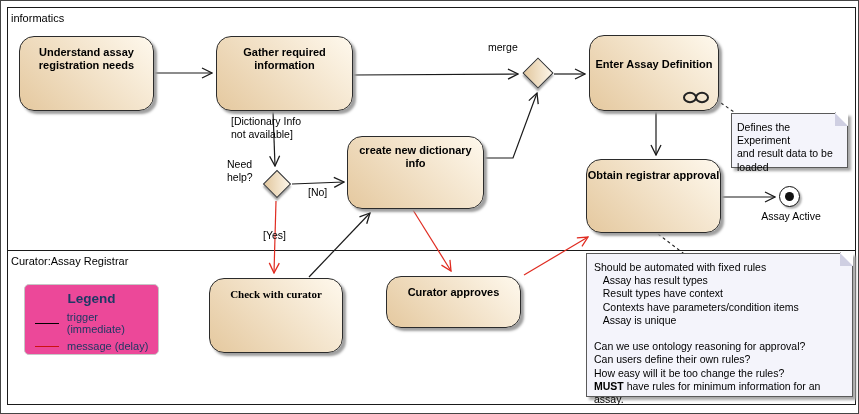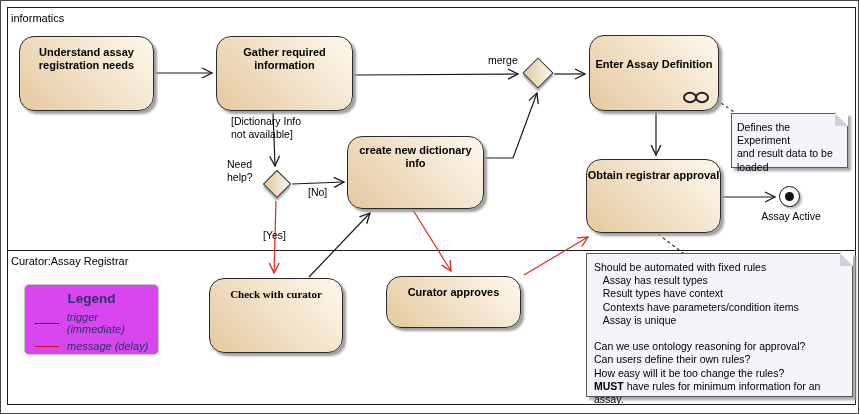--- a/index.html
+++ b/index.html
@@ -57,26 +57,26 @@
   .note .fold-line{
     position:absolute;top:-1px;right:-1px;width:0;height:0;
     border-style:solid;border-width:0 13px 13px 0;
     border-color:transparent transparent #5a5a5a transparent;
     transform:translate(0,-1px);opacity:.9;
   }
   .prewrap{white-space:pre-wrap;}
   .b{font-weight:bold;}
   .legend{
     position:absolute;left:23px;top:283px;width:135px;height:71px;box-sizing:border-box;
-    background:#d946ef;border:1px solid #c6c6c6;border-radius:5px;
+    background:#ec4899;border:1px solid #c6c6c6;border-radius:5px;
   }
   .legend-title{
     text-align:center;font-weight:bold;font-size:13.5px;color:#1f3864;margin-top:6px;
   }
-  .legend-item{display:flex;align-items:center;margin:5px 0 0 10px;font-size:11px;color:#1f3864;font-style:italic;}
+  .legend-item{display:flex;align-items:center;margin:5px 0 0 10px;font-size:11px;color:#1f3864;}
   .legend-item .swatch{display:inline-block;width:24px;height:0;margin-right:8px;}
   .swatch.black{border-top:1.6px solid #000;}
   .swatch.red{border-top:1.6px solid #cc1111;}
   #edges{position:absolute;left:0;top:0;pointer-events:none;}
   .comp-icon{position:absolute;right:8px;bottom:6px;}
 </style>
 </head>
 <body>
 
 <div id="canvas">
@@ -138,21 +138,21 @@
   <div class="activity" style="left:385px;top:275px;width:135px;height:52px;text-align:center;">Curator approves</div>
 
   <div class="diamond" style="left:526px;top:61px;width:22px;height:22px;"></div>
   <div class="diamond" style="left:266px;top:173px;width:20px;height:20px;"></div>
 
   <div class="final-outer">
     <div class="final-inner"></div>
   </div>
   <div class="edge-label" style="left:757px;top:209px;width:66px;text-align:center;">Assay Active</div>
 
-  <div class="edge-label" style="left:487px;top:53px;">merge</div>
+  <div class="edge-label" style="left:487px;top:40px;">merge</div>
   <div class="edge-label" style="left:230px;top:114px;">[Dictionary Info
 not available]</div>
   <div class="edge-label" style="left:226px;top:157px;">Need
 help?</div>
   <div class="edge-label" style="left:307px;top:185px;">[No]</div>
   <div class="edge-label" style="left:262px;top:228px;">[Yes]</div>
 
   <div class="note" style="left:730px;top:112px;width:117px;height:55px;padding:7px 3px 0 5px;">
     <span class="fold-line"></span>
     <span class="fold"></span>

